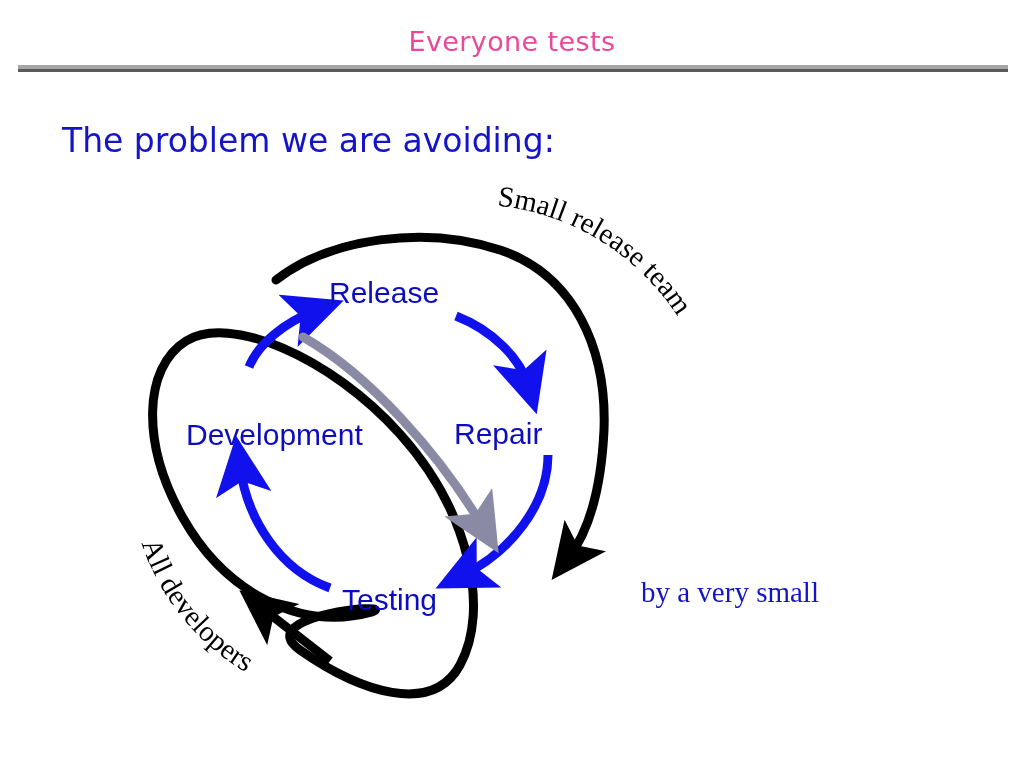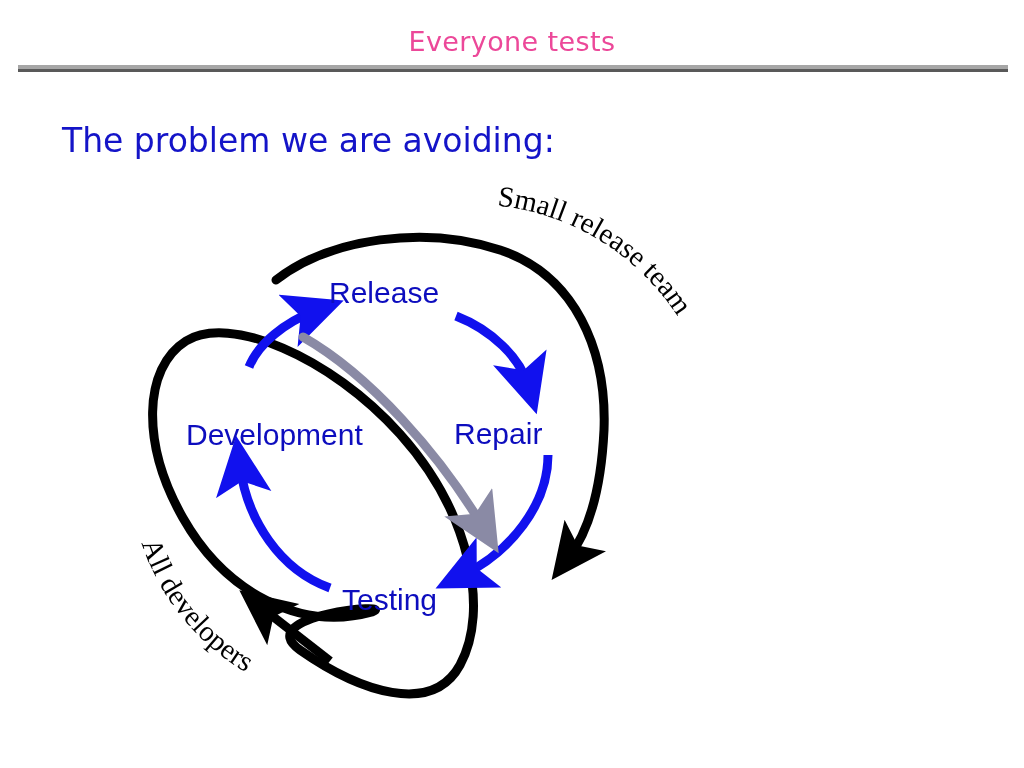--- a/index.html
+++ b/index.html
@@ -163,13 +163,14 @@
 
 <div class="node-label" id="label-release">Release</div>
 
 <div class="node-label" id="label-testing">Repair</div>
 
 <div class="node-label" id="label-repair">Testing</div>
 
 <div class="node-label" id="label-development">Development</div>
 
 <div id="callout">
+  <div>by a very small</div>
 </div>
 
 </body></html>

